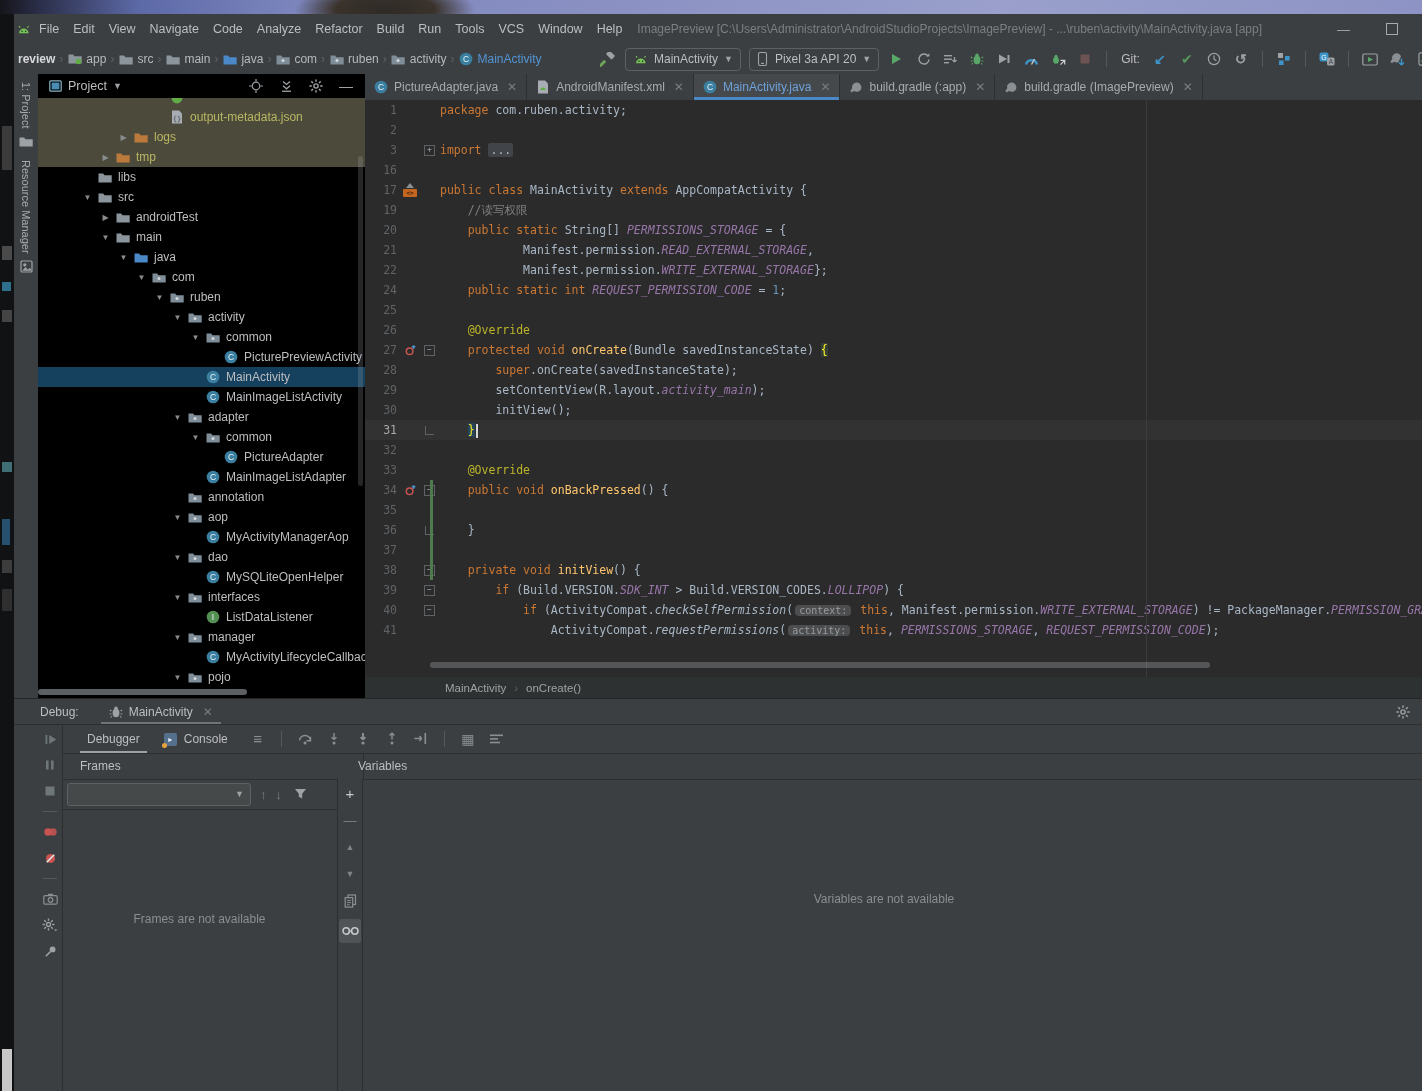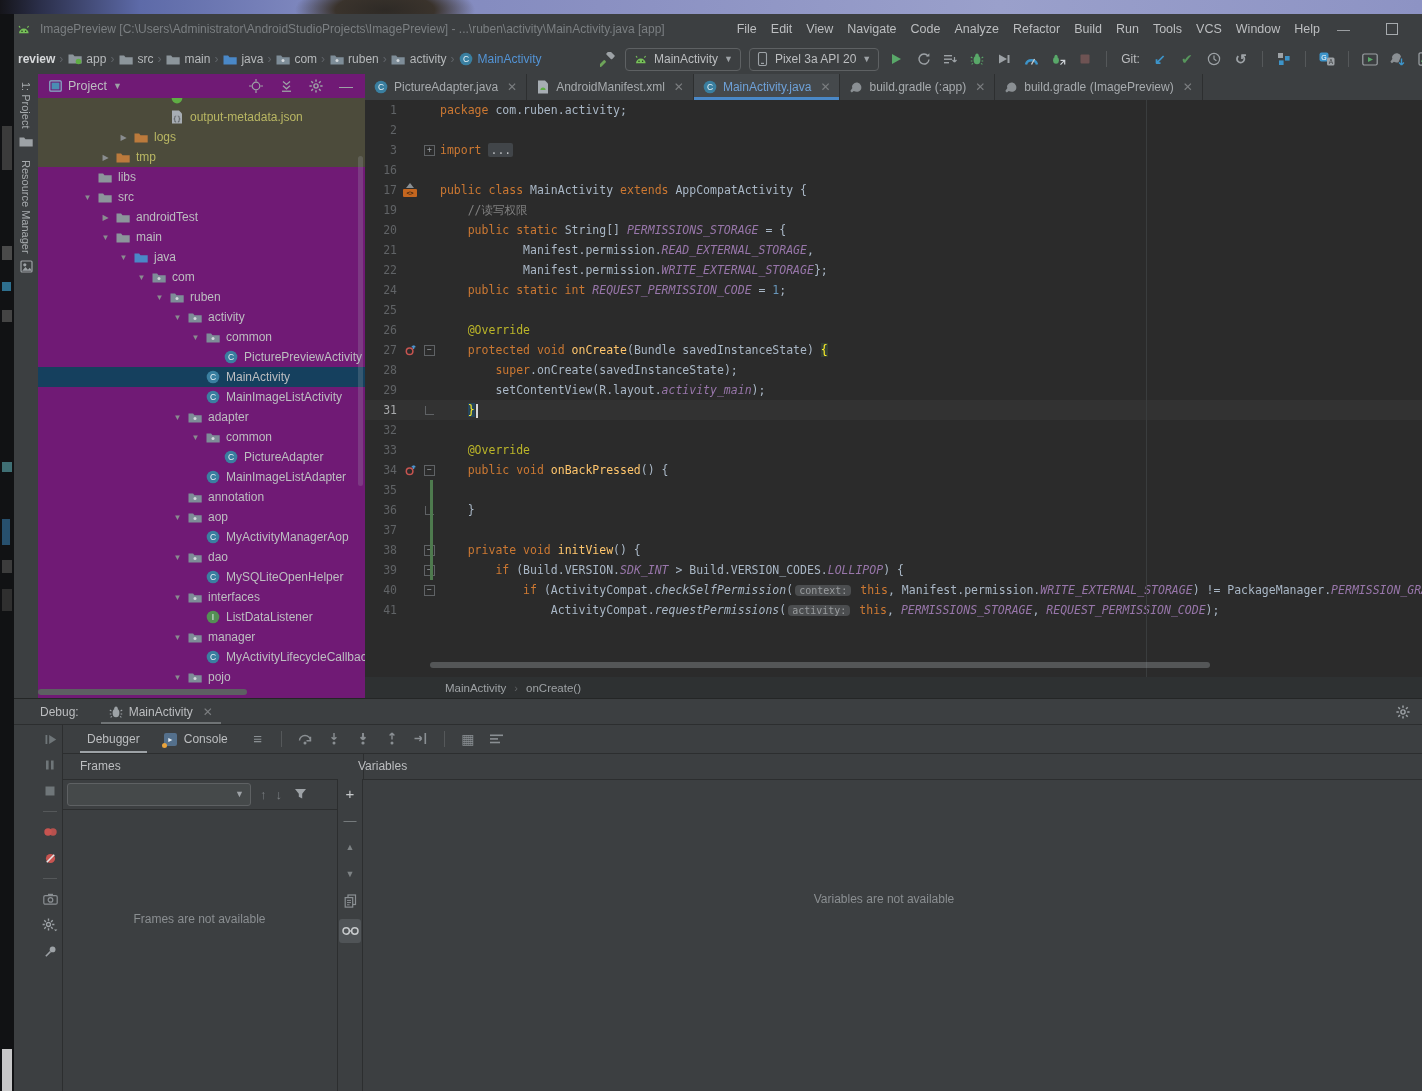--- a/index.html
+++ b/index.html
@@ -31,21 +31,21 @@
   .combo .dd{color:#9da2a6;font-size:9px}
   .tbi{width:18px;height:18px;display:flex;align-items:center;justify-content:center;flex:none}
   .tbsep{width:1px;height:16px;background:#55585a;margin:0 3px;flex:none}
   .git-label{font-size:12px;color:#bcbec0;margin:0 2px}
   .uni{font-size:14px;line-height:1}
   
   #stripe{position:absolute;left:14px;top:74px;width:24px;height:1017px;background:#3c3f41;border-right:1px solid #2c2e2f}
   .stripe-item{position:absolute;left:0;width:24px;display:flex;flex-direction:column;align-items:center;gap:5px}
   .stripe-item span.lbl{writing-mode:vertical-rl;font-size:11px;color:#a7abae;white-space:nowrap}
   
-  #project-panel{position:absolute;left:38px;top:74px;width:327px;height:624px;background:#701a75;overflow:hidden;border-right:1px solid #282a2b}
+  #project-panel{position:absolute;left:38px;top:74px;width:327px;height:624px;background:#000000;overflow:hidden;border-right:1px solid #282a2b}
   .proj-header{height:24px;display:flex;align-items:center;gap:6px;padding:0 10px;color:#bcbec0;font-size:12.5px}
   .proj-header .hicons{margin-left:auto;display:flex;align-items:center;gap:12px}
   #tree{position:absolute;left:0;top:24px;right:0;bottom:0;overflow:hidden}
   .row{height:20px;display:flex;align-items:center;font-size:12px;color:#bcbec0;white-space:nowrap}
   .row.sel{background:#15405e}
   .row.excl{background:#4c4b3b}
   .row.excl .tlabel{color:#b9b763}
   .arrow{width:19px;flex:none;text-align:center;color:#8a8d90;font-size:9px}
   .ticon{width:16px;height:16px;margin-right:5px;flex:none;display:flex;align-items:center;justify-content:center}
   #tree-vscroll{position:absolute;right:2px;top:82px;width:5px;height:330px;background:rgba(170,175,180,.22);border-radius:3px}
@@ -135,36 +135,36 @@
 
   <div id="titlebar">
     <span class="tbi">
         <svg width="15" height="13" viewBox="0 0 15 13" xmlns="http://www.w3.org/2000/svg">
           <path d="M3 10.3a4.8 4.8 0 0 1 9.6 0z" fill="#77c159"></path>
           <circle cx="6" cy="8.3" r=".75" fill="#20301c"></circle>
           <circle cx="9.6" cy="8.3" r=".75" fill="#20301c"></circle>
           <path d="M4.2 4.6L3 3M11.4 4.6L12.6 3" stroke="#77c159" stroke-width="1.1"></path>
         </svg>
       </span>
-    <span id="win-title">ImagePreview [C:\Users\Administrator\AndroidStudioProjects\ImagePreview] - ...\ruben\activity\MainActivity.java [app]</span>
     <span id="menubar" style="display: inline-flex;">
         <span class="menu-item">File</span>
         <span class="menu-item">Edit</span>
         <span class="menu-item">View</span>
         <span class="menu-item">Navigate</span>
         <span class="menu-item">Code</span>
         <span class="menu-item">Analyze</span>
         <span class="menu-item">Refactor</span>
         <span class="menu-item">Build</span>
         <span class="menu-item">Run</span>
         <span class="menu-item">Tools</span>
         <span class="menu-item">VCS</span>
         <span class="menu-item">Window</span>
         <span class="menu-item">Help</span>
       </span>
+    <span id="win-title">ImagePreview [C:\Users\Administrator\AndroidStudioProjects\ImagePreview] - ...\ruben\activity\MainActivity.java [app]</span>
     <span id="win-controls">
       <span class="win-min">—</span>
       <span class="win-max"></span>
     </span>
   </div>
 
   <div id="toolbar">
     <div id="navbar">
         <span class="nav-item">
           <span class="nav-bold">review</span>
@@ -817,20 +817,21 @@
         <div class="cline"><span class="gut"><span class="gnum">22</span><span class="gico"></span><span class="gfold"></span></span><span class="ctext"><span class="tk-pl">            Manifest.permission.</span><span class="tk-cf">WRITE_EXTERNAL_STORAGE</span><span class="tk-pl">};</span></span></div>
         <div class="cline"><span class="gut"><span class="gnum">24</span><span class="gico"></span><span class="gfold"></span></span><span class="ctext"><span class="tk-kw">    public static int </span><span class="tk-cf">REQUEST_PERMISSION_CODE</span><span class="tk-pl"> = </span><span class="tk-num">1</span><span class="tk-pl">;</span></span></div>
         <div class="cline"><span class="gut"><span class="gnum">25</span><span class="gico"></span><span class="gfold"></span></span><span class="ctext"></span></div>
         <div class="cline"><span class="gut"><span class="gnum">26</span><span class="gico"></span><span class="gfold"></span></span><span class="ctext"><span class="tk-an">    @Override</span></span></div>
         <div class="cline"><span class="gut"><span class="gnum">27</span><span class="gico"><svg width="12" height="12" viewBox="0 0 12 12" xmlns="http://www.w3.org/2000/svg">
                 <circle cx="5.6" cy="7.2" r="3.3" fill="none" stroke="#c75450" stroke-width="1.5"></circle>
                 <path d="M9.6 5V1.6m0 0L7.9 3.3M9.6 1.6l1.7 1.7" stroke="#4e94ce" stroke-width="1.3" fill="none"></path>
               </svg></span><span class="gfold"><span class="fbox">−</span></span></span><span class="ctext"><span class="tk-kw">    protected void </span><span class="tk-md">onCreate</span><span class="tk-pl">(Bundle savedInstanceState) </span><span class="tk-bg">{</span></span></div>
         <div class="cline"><span class="gut"><span class="gnum">28</span><span class="gico"></span><span class="gfold"></span></span><span class="ctext"><span class="tk-pl">        </span><span class="tk-kw">super</span><span class="tk-pl">.onCreate(savedInstanceState);</span></span></div>
         <div class="cline"><span class="gut"><span class="gnum">29</span><span class="gico"></span><span class="gfold"></span></span><span class="ctext"><span class="tk-pl">        setContentView(R.layout.</span><span class="tk-cf">activity_main</span><span class="tk-pl">);</span></span></div>
+        <div class="cline"><span class="gut"><span class="gnum">30</span><span class="gico"></span><span class="gfold"></span></span><span class="ctext"><span class="tk-pl">        initView();</span></span></div>
         <div class="cline cur"><span class="gut"><span class="gnum">31</span><span class="gico"></span><span class="gfold"><span class="fend"></span></span></span><span class="ctext"><span class="tk-pl">    </span><span class="tk-bb">}</span><span class="caret"></span></span></div>
         <div class="cline"><span class="gut"><span class="gnum">32</span><span class="gico"></span><span class="gfold"></span></span><span class="ctext"></span></div>
         <div class="cline"><span class="gut"><span class="gnum">33</span><span class="gico"></span><span class="gfold"></span></span><span class="ctext"><span class="tk-an">    @Override</span></span></div>
         <div class="cline"><span class="gut"><span class="gnum">34</span><span class="gico"><svg width="12" height="12" viewBox="0 0 12 12" xmlns="http://www.w3.org/2000/svg">
                 <circle cx="5.6" cy="7.2" r="3.3" fill="none" stroke="#c75450" stroke-width="1.5"></circle>
                 <path d="M9.6 5V1.6m0 0L7.9 3.3M9.6 1.6l1.7 1.7" stroke="#4e94ce" stroke-width="1.3" fill="none"></path>
               </svg></span><span class="gfold"><span class="fbox">−</span></span></span><span class="ctext"><span class="tk-kw">    public void </span><span class="tk-md">onBackPressed</span><span class="tk-pl">() {</span></span></div>
         <div class="cline"><span class="gut"><span class="gnum">35</span><span class="gico"></span><span class="gfold"></span></span><span class="ctext"></span></div>
         <div class="cline"><span class="gut"><span class="gnum">36</span><span class="gico"></span><span class="gfold"><span class="fend"></span></span></span><span class="ctext"><span class="tk-pl">    }</span></span></div>
         <div class="cline"><span class="gut"><span class="gnum">37</span><span class="gico"></span><span class="gfold"></span></span><span class="ctext"></span></div>

